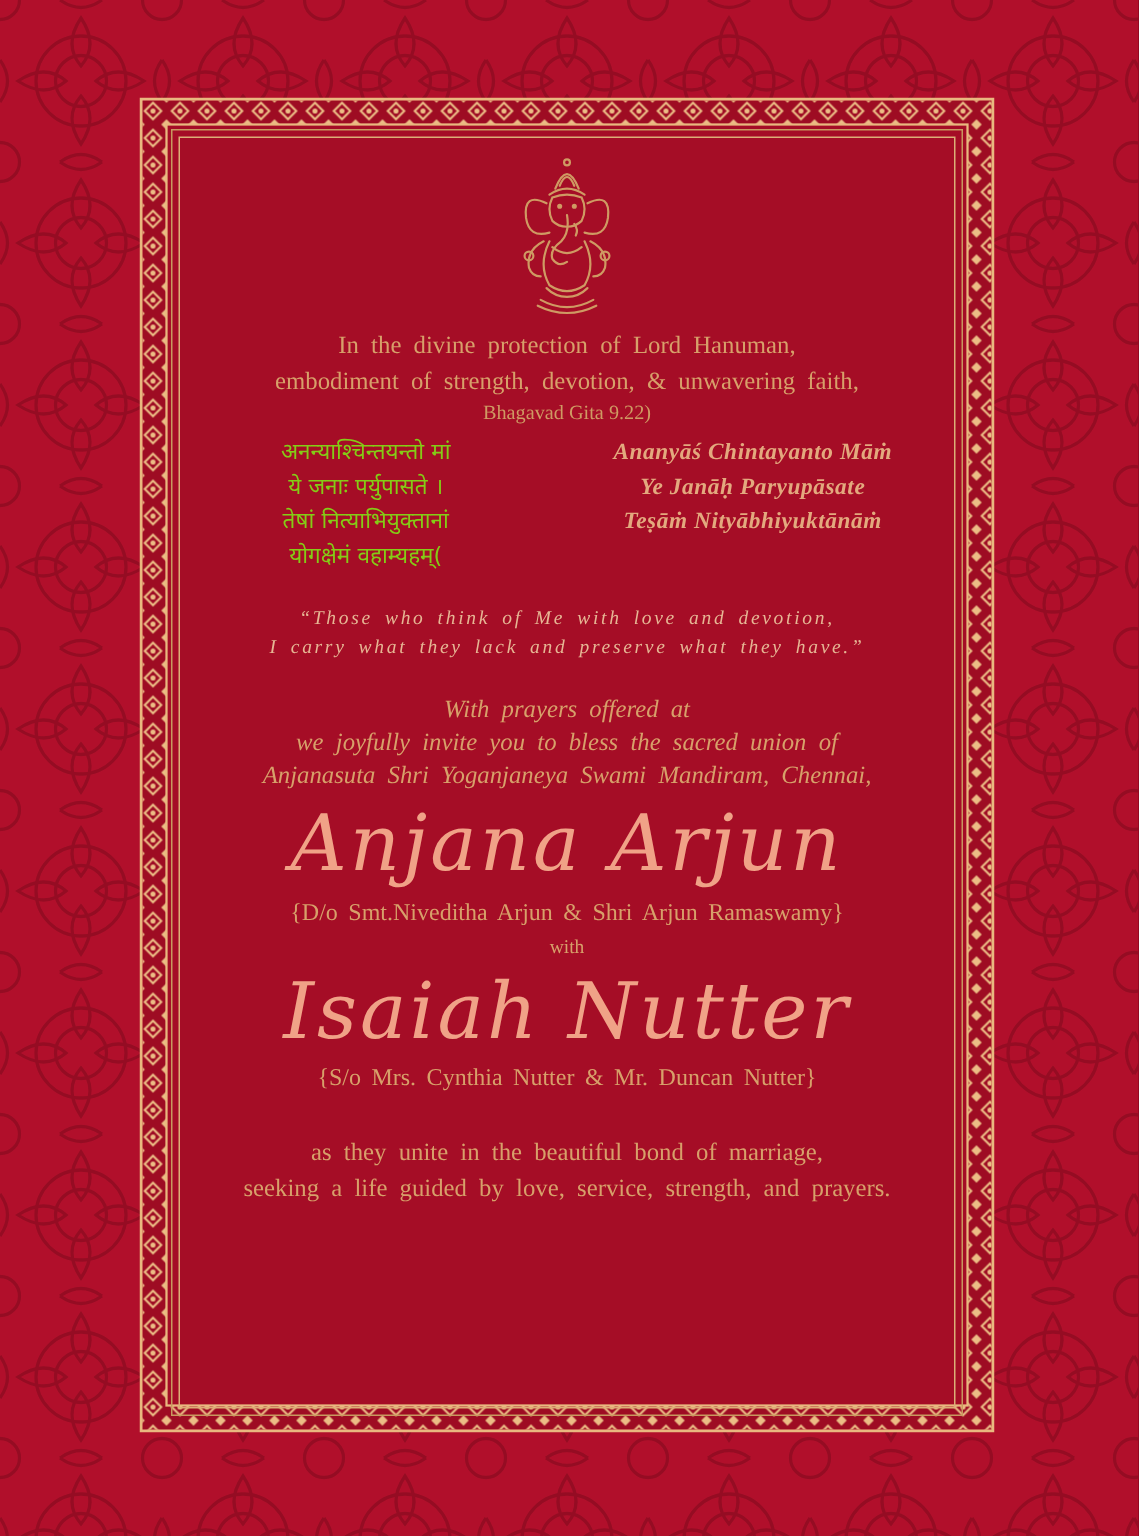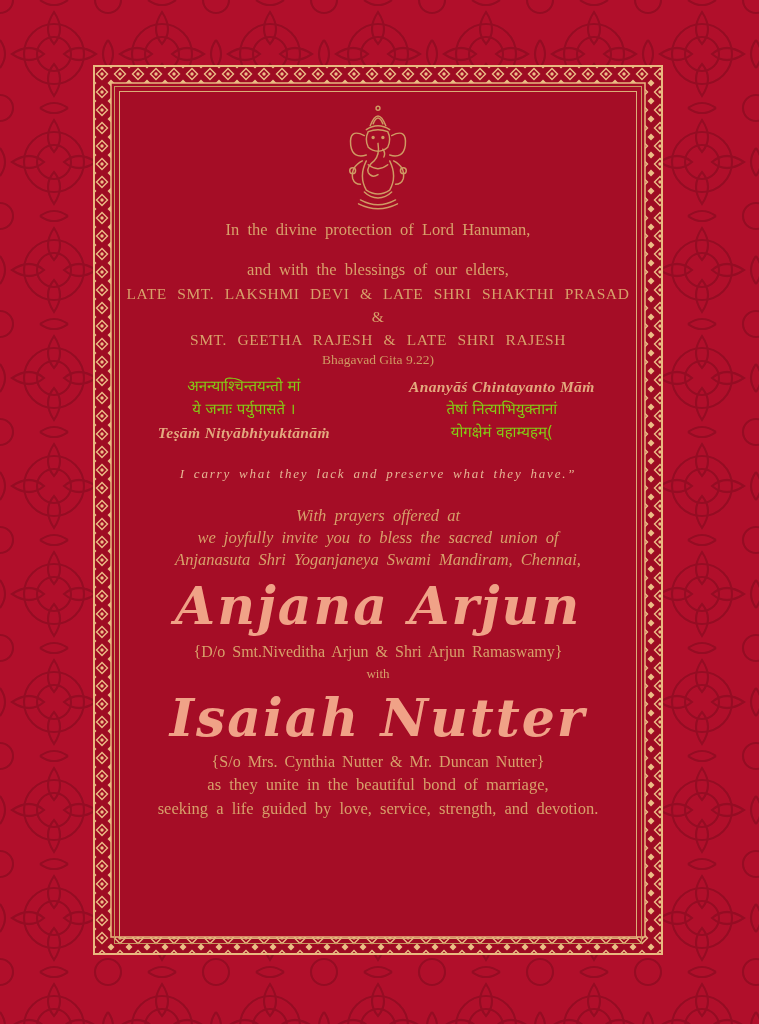--- a/index.html
+++ b/index.html
@@ -22,27 +22,27 @@
   .shloka{margin-top:6px;display:grid;grid-template-columns:48% 52%;}
   .shloka .dev{font-family:"DejaVu Sans","Liberation Sans",sans-serif;
                font-size:15px;line-height:23px;color:#84cc16;}
   .shloka .tr{font-size:15.5px;line-height:23px;font-style:italic;
               color:#e3a97e;letter-spacing:.4px;font-weight:bold;}
   .quote{margin-top:20px;}
   .quote p{font-size:13px;line-height:19px;font-style:italic;color:#e6b694;
            letter-spacing:1.8px;word-spacing:3px;}
   .invite{margin-top:22px;font-style:italic;}
   .invite p{font-size:16.5px;line-height:22px;word-spacing:4px;}
-  .script-name{font-family:"DejaVu Serif",serif;font-style:italic;font-weight:700;
+  .script-name{font-family:"DejaVu Serif",serif;font-style:italic;font-weight:400;
                font-size:52px;line-height:68px;color:#f0a287;letter-spacing:2px;}
   .bride-name{margin-top:2px;line-height:70px;}
   .groom-name{line-height:66px;}
   .parents{font-size:16px;line-height:22px;word-spacing:3px;}
   .with{font-size:13px;line-height:22px;word-spacing:3px;}
-  .closing{}
+  .closing{margin-top:26px;}
   .closing p{font-size:16.5px;line-height:24px;word-spacing:4px;}
 </style>
 </head>
 <body>
 
 <div class="stage">
 
   <svg class="bg-svg" width="759" height="1024" viewBox="0 0 759 1024">
     <defs>
       <pattern id="damask" width="108" height="108" patternUnits="userSpaceOnUse">
@@ -105,57 +105,54 @@
         <path d="M28,62 Q20,78 28,92 Q40,100 52,92 Q60,78 52,62"></path>
         <path d="M30,66 Q40,74 50,66"></path>
         <path d="M26,94 Q32,100 40,100 Q48,100 54,94"></path>
         <path d="M22,102 Q40,112 58,102"></path>
         <path d="M20,106 Q40,116 60,106"></path>
       </g>
     </svg>
 
     <div class="blessing">
       <p class="gold">In the divine protection of Lord Hanuman,</p>
+      <p class="gold">embodiment of strength, devotion, &amp; unwavering faith,</p>
     </div>
 
-    <div class="elders">
-      <p class="intro gold">and with the blessings of our elders,</p>
-      <p class="caps gold">LATE SMT. LAKSHMI DEVI &amp; LATE SHRI SHAKTHI PRASAD</p>
-      <p class="caps gold">&amp;</p>
-      <p class="caps gold">SMT. GEETHA RAJESH &amp; LATE SHRI RAJESH</p>
-    </div>
 
     <p class="gita-ref">Bhagavad Gita 9.22)</p>
 
     <div class="shloka">
       <div class="dev">अनन्याश्चिन्तयन्तो मां</div>
       <div class="tr">Ananyāś Chintayanto Māṁ</div>
       <div class="dev">ये जनाः पर्युपासते ।</div>
+      <div class="tr">Ye Janāḥ Paryupāsate</div>
       <div class="dev">तेषां नित्याभियुक्तानां</div>
       <div class="tr">Teṣāṁ Nityābhiyuktānāṁ</div>
       <div class="dev">योगक्षेमं वहाम्यहम्(</div>
     </div>
 
     <div class="quote">
+      <p>“Those who think of Me with love and devotion,</p>
       <p>I carry what they lack and preserve what they have.”</p>
     </div>
 
     <div class="invite">
       <p class="gold">With prayers offered at</p>
       <p class="gold">we joyfully invite you to bless the sacred union of</p>
       <p class="gold">Anjanasuta Shri Yoganjaneya Swami Mandiram, Chennai,</p>
     </div>
 
     <p class="script-name bride-name">Anjana Arjun</p>
     <p class="parents gold">{D/o Smt.Niveditha Arjun &amp; Shri Arjun Ramaswamy}</p>
 
     <p class="with gold">with</p>
 
     <p class="script-name groom-name">Isaiah Nutter</p>
     <p class="parents gold">{S/o Mrs. Cynthia Nutter &amp; Mr. Duncan Nutter}</p>
 
     <div class="closing">
       <p class="gold">as they unite in the beautiful bond of marriage,</p>
-      <p class="gold">seeking a life guided by love, service, strength, and devotion.</p>
+      <p class="gold">seeking a life guided by love, service, strength, and prayers.</p>
     </div>
 
   </div>
 </div>
 
 </body></html>

